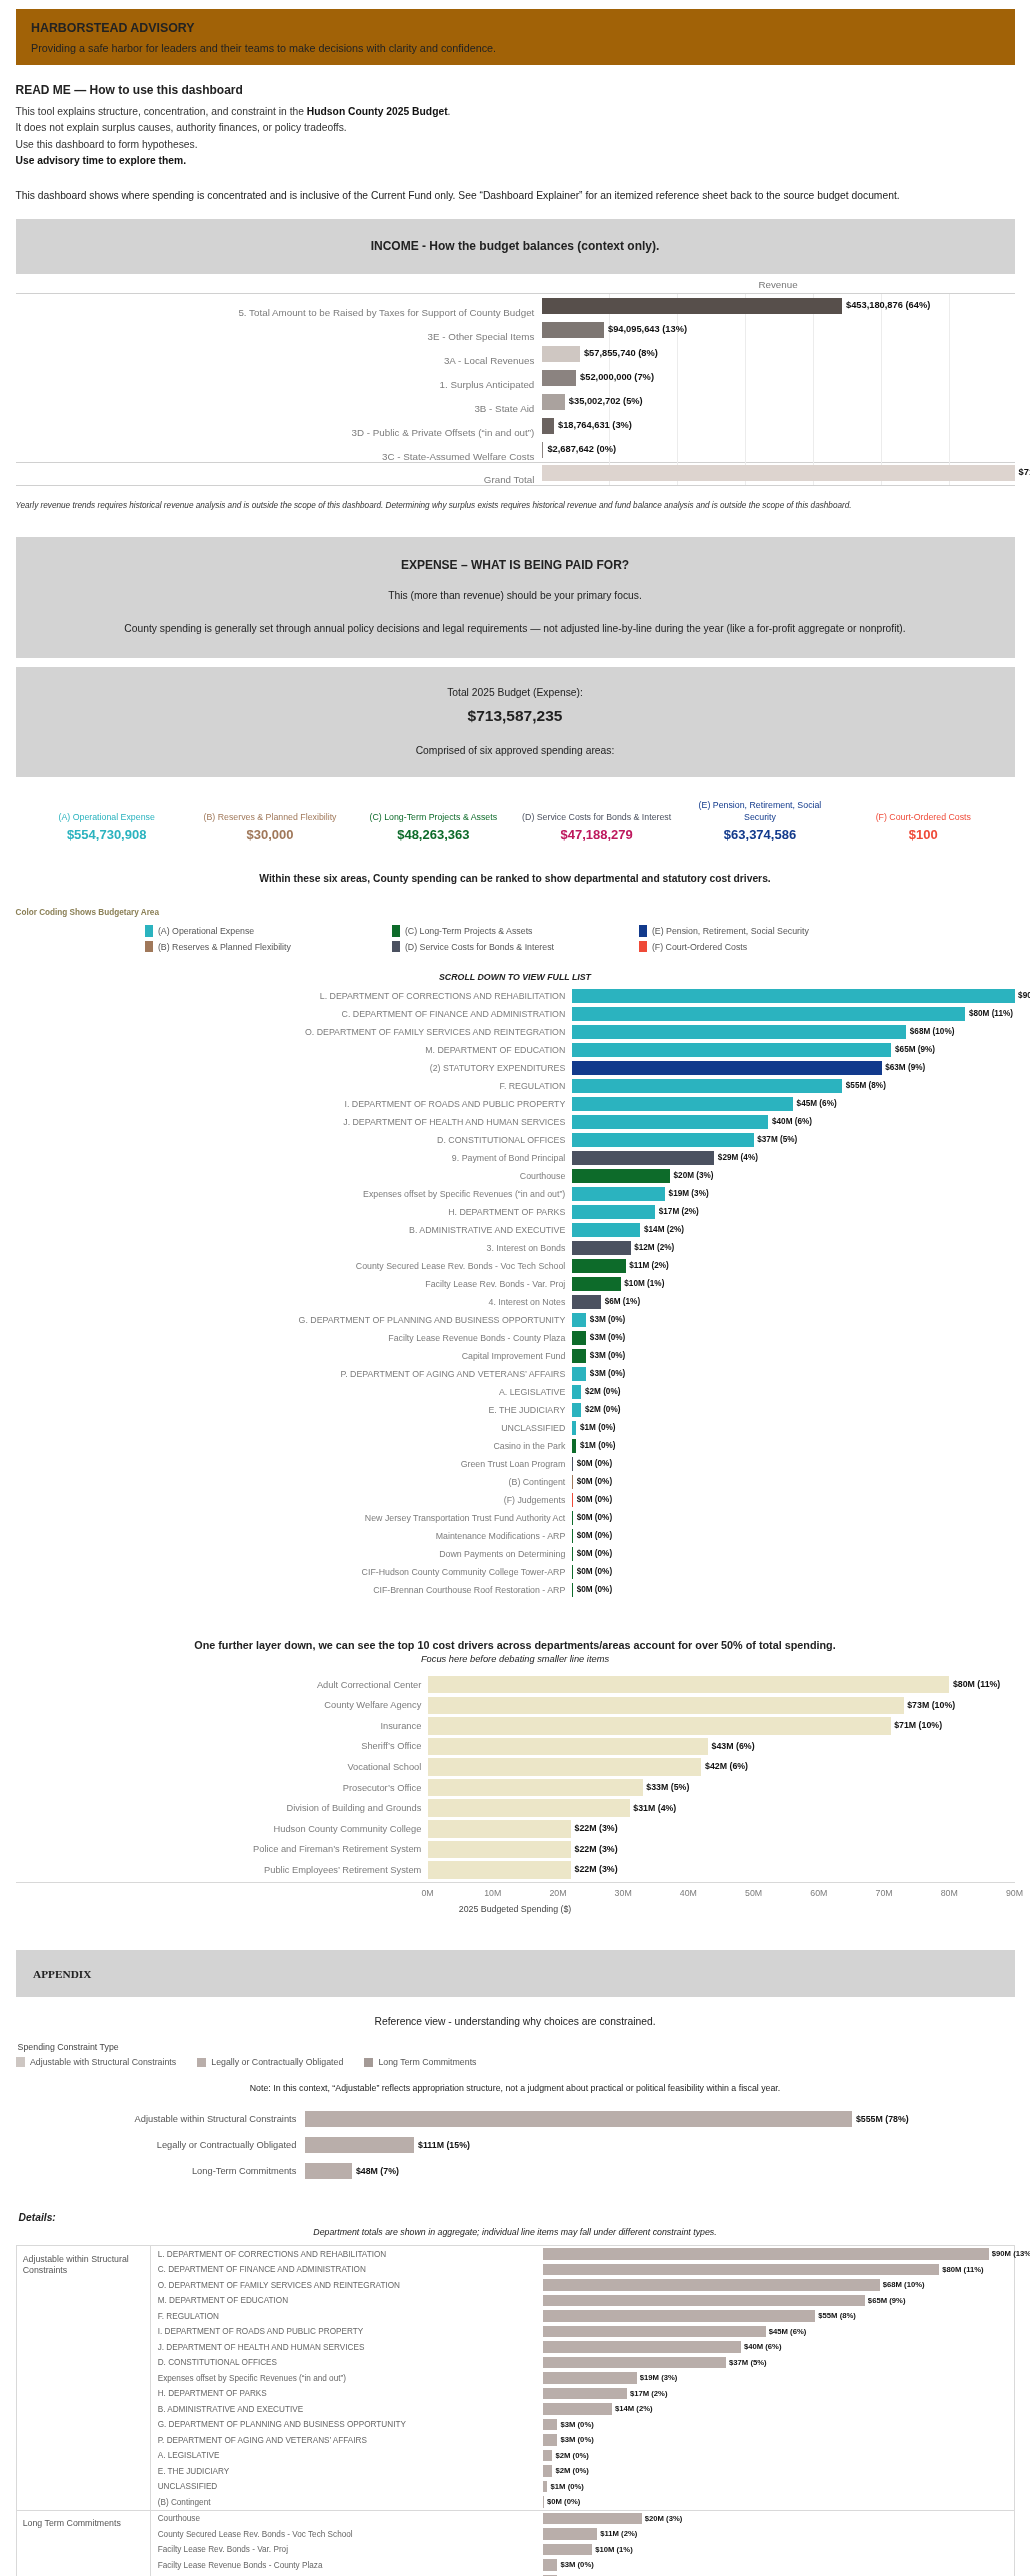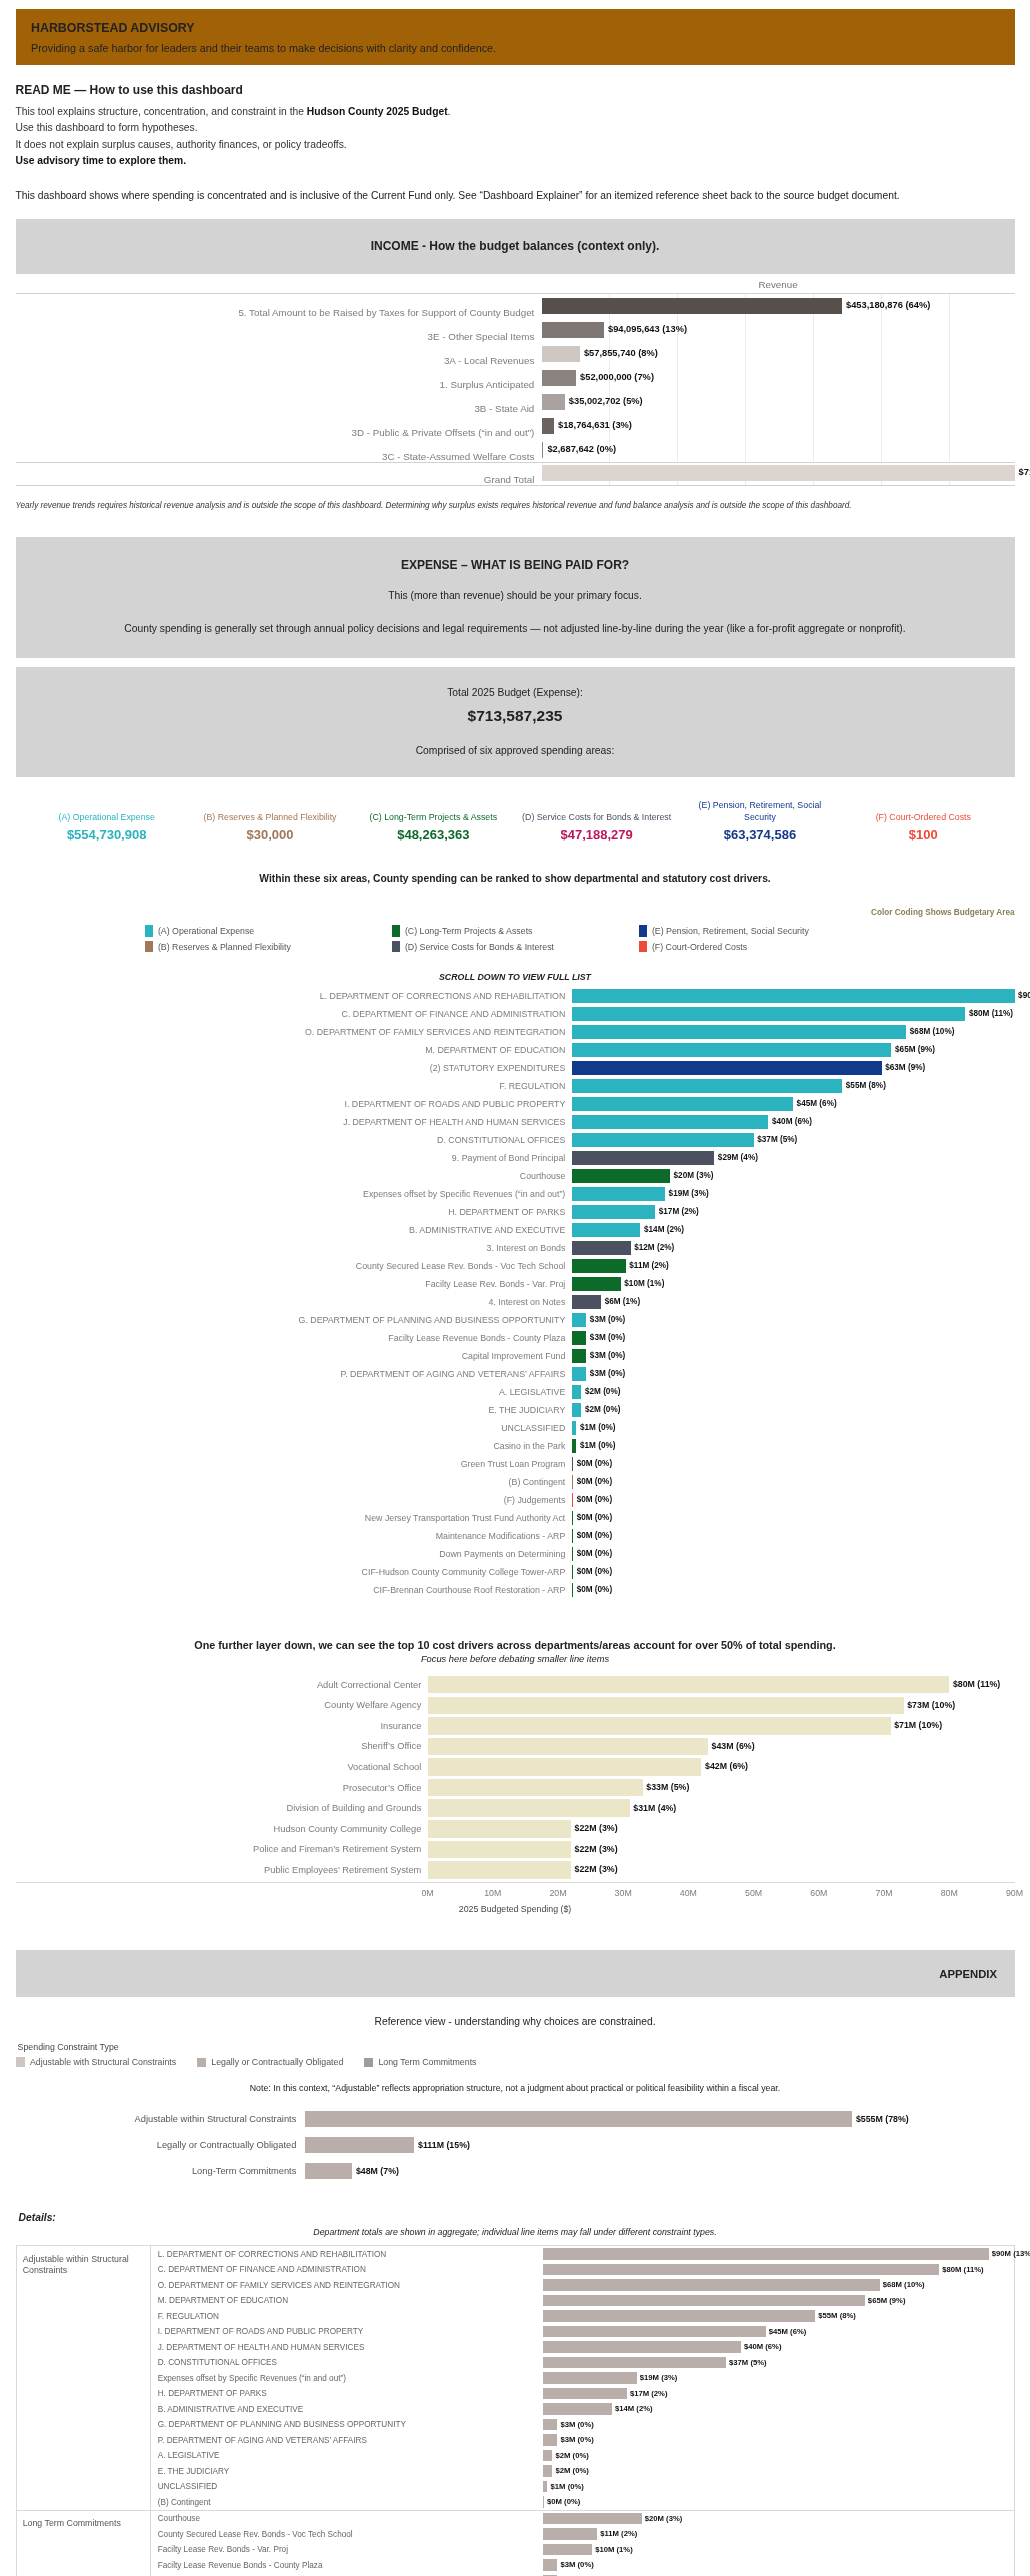--- a/index.html
+++ b/index.html
@@ -52,21 +52,21 @@
 
   
   .cards { display:flex; justify-content:space-between; align-items:flex-end; margin:23px 13.4px 0 13.4px; }
   .card { width:16%; text-align:center; }
   .card .cname { font-size:8.8px; line-height:1.3; }
   .card .cval { font-size:13px; font-weight:bold; margin-top:4.1px; }
 
   .ranked-note { text-align:center; font-size:10.3px; font-weight:bold; margin:31px 0 18.5px 0; }
 
   
-  .legend-title { text-align:right; font-size:8.2px; font-weight:bold; color:#8a7f55; margin-bottom:6.2px;margin-top:24px; }
+  .legend-title { text-align:left; font-size:8.2px; font-weight:bold; color:#8a7f55; margin-bottom:6.2px;margin-top:24px; }
   .legend { display:flex; justify-content:center; gap:0px; flex-wrap:wrap; max-width:773px; margin:0 auto; }
   .legend-col { width:247px; }
   .legend-item { display:flex; align-items:center; gap:5.2px; font-size:8.8px; color:#555; padding:2.1px 0; }
   .swatch { width:8.2px; height:11.3px; display:inline-block; }
 
   .scrollnote { text-align:center; font-style:italic; font-weight:bold; font-size:8.8px; margin:17.5px 0 5.2px 0; }
 
   
   .dept-chart { margin:0 0 0 0; }
   .dept-row { display:flex; align-items:center; height:18px; }
@@ -90,21 +90,21 @@
   }
   .t10-bar { position:absolute; left:0; top:1.5px; height:17.5px; background:#ece6c8; }
   .t10-val { position:absolute; top:4.6px; font-size:8.8px; font-weight:bold; color:#111; white-space:nowrap;}
   .t10-axis { display:flex; margin-top:2.1px; border-top:0.5px solid #d8d8d8; }
   .t10-axis .sp { width:412px; }
   .t10-axis .ticks { flex:1; position:relative; height:17.5px; }
   .t10-axis .tick { position:absolute; top:4.1px; transform:translateX(-50%); font-size:8.8px; color:#7c7c7c;}
   .t10-xlabel { text-align:center; font-size:8.8px; color:#444; margin-top:3.1px; }
 
   
-  .appendix-banner { background:#d3d3d3; text-align:right; padding:17.5px; margin-top:36px; font-size:11.3px; font-weight:bold;}
+  .appendix-banner { background:#d3d3d3; text-align:left; padding:17.5px; margin-top:36px; font-size:11.3px; font-weight:bold;font-family:Liberation Serif, serif;}
   .appendix-sub { text-align:center; font-size:10.3px; margin:18.5px 0 15.5px 0; }
   .constraint-legend-title { font-size:8.8px; color:#444; margin:0 0 5.2px 2.1px; }
   .constraint-legend { display:flex; gap:20.6px; font-size:8.8px; color:#555; align-items:center; margin-bottom:15.5px;}
   .constraint-legend .swatch { width:9.3px; height:9.3px; }
   .bucket-note { text-align:center; font-size:8.8px; margin:15.5px 0 13.4px 0; }
 
   .cns-row { display:flex; align-items:center; height:26px; }
   .cns-row .lbl { width:289px; text-align:right; padding-right:8.2px; color:#555; font-size:9.3px;}
   .cns-row .track { flex:1; position:relative; height:26px; }
   .cns-bar { position:absolute; left:0; top:5.2px; height:15.5px; }
@@ -129,22 +129,22 @@
 
   <div class="banner-grey">
     <h1 class="advisory">HARBORSTEAD ADVISORY</h1>
     <div class="advisory-sub">Providing a safe harbor for leaders and their teams to make decisions with clarity and confidence.</div>
   </div>
 
   <div class="readme-h">READ ME — How to use this dashboard</div>
   <div class="readme-line">
     <span>This tool explains structure, concentration, and constraint in the </span><b>Hudson County 2025 Budget</b><span>.</span>
   </div>
+  <div class="readme-line">It does not explain surplus causes, authority finances, or policy tradeoffs.</div>
   <div class="readme-line">Use this dashboard to form hypotheses.</div>
-  <div class="readme-line">It does not explain surplus causes, authority finances, or policy tradeoffs.</div>
   <div class="readme-line readme-strong">Use advisory time to explore them.</div>
 
   <div class="intro-para">This dashboard shows where spending is concentrated and is inclusive of the Current Fund only. See “Dashboard Explainer” for an itemized reference sheet back to the source budget document.</div>
 
   <div class="banner-mid">
     <span class="sect-title">INCOME - How the budget balances (context only).</span>
   </div>
 
   <div class="rev-wrap">
     <div class="rev-head">

